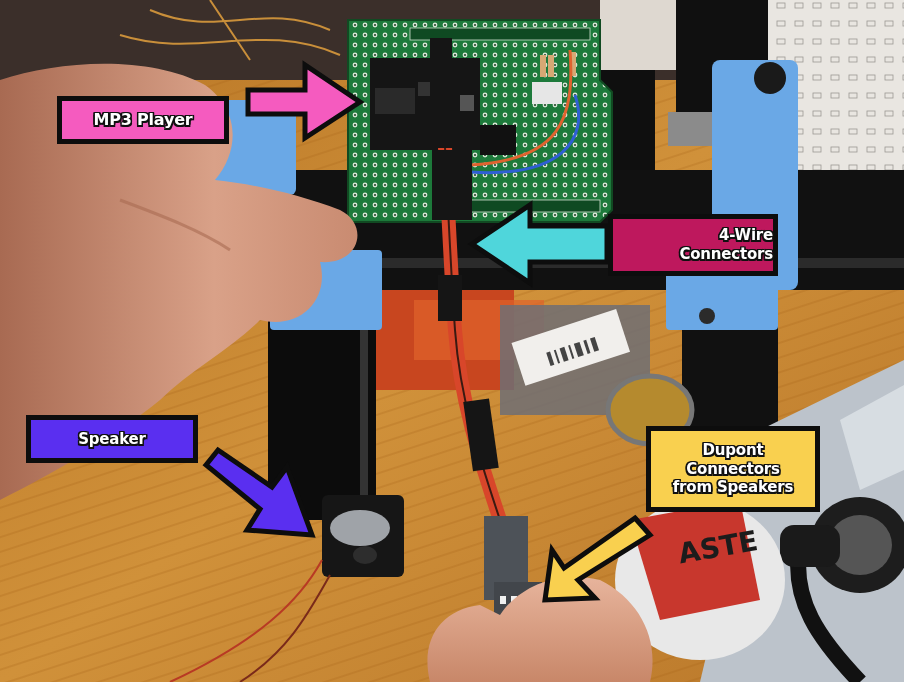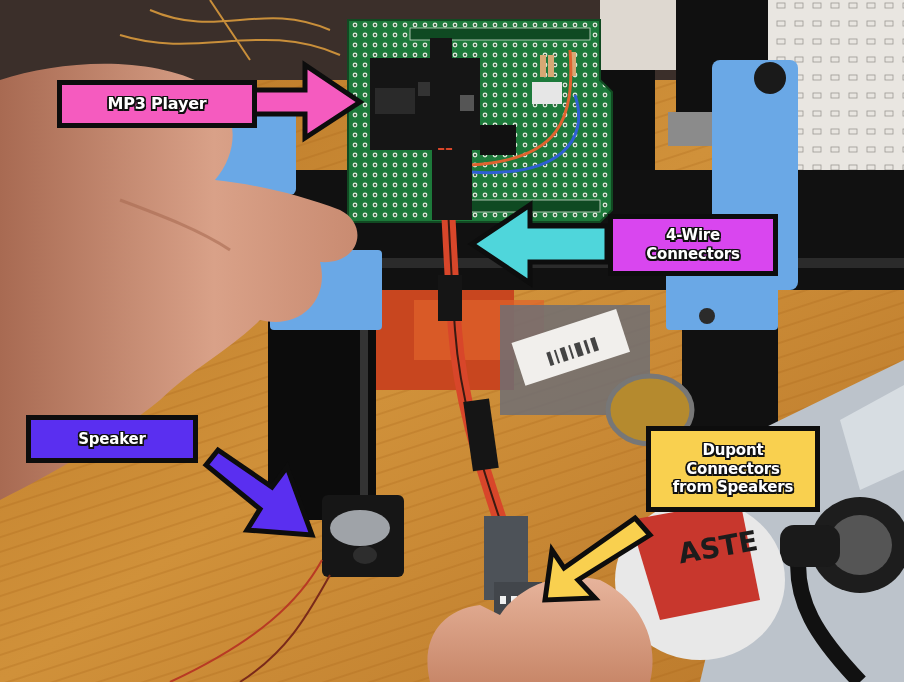--- a/index.html
+++ b/index.html
@@ -15,21 +15,21 @@
       font-family: "DejaVu Sans", sans-serif;
       font-weight: bold;
       color: #ffffff;
       text-align: center;
       letter-spacing: -0.2px;
       text-shadow:
         -1.5px -1.5px 0 #111, 1.5px -1.5px 0 #111, -1.5px 1.5px 0 #111, 1.5px 1.5px 0 #111,
         0 -1.5px 0 #111, 0 1.5px 0 #111, -1.5px 0 0 #111, 1.5px 0 0 #111;
     }
     .callout span { display: block; line-height: 1.25; }
-    #callout-mp3 { left: 57px; top: 80px; width: 200px; height: 48px; font-size: 16px; }
+    #callout-mp3 { left: 57px; top: 96px; width: 172px; height: 48px; font-size: 16px; }
     #callout-wire { left: 608px; top: 214px; width: 170px; height: 62px; font-size: 15px; }
     #callout-speaker { left: 26px; top: 415px; width: 172px; height: 48px; font-size: 15px; }
     #callout-dupont { left: 646px; top: 426px; width: 174px; height: 86px; font-size: 15px; }
   </style>
 </head>
 <body>
 
 <div id="stage">
 
   <svg id="scene" viewBox="0 0 904 682">
@@ -171,21 +171,21 @@
     <polygon points="248,90 305,90 305,65 360,102 305,138 305,114 248,114" fill="#f55bbf" stroke="#0d0d0d" stroke-width="5" stroke-linejoin="miter"></polygon>
     <polygon points="607,226 530,226 530,205 472,244 530,283 530,262 607,262" fill="#4fd6db" stroke="#0d0d0d" stroke-width="5" stroke-linejoin="miter"></polygon>
     <polygon points="206,465 218,450 272,487 287,467 312,535 247,530 260,509" fill="#5a2ff0" stroke="#0d0d0d" stroke-width="5" stroke-linejoin="miter"></polygon>
     <polygon points="635,518 650,535 578,580 595,598 545,600 552,550 564,568" fill="#f9d04f" stroke="#0d0d0d" stroke-width="5" stroke-linejoin="miter"></polygon>
   </svg>
 
   <div id="callout-mp3" class="callout" style="background:#f55bbf;">
     <span>MP3 Player</span>
   </div>
 
-  <div id="callout-wire" class="callout" style="background:#d946ef;">
+  <div id="callout-wire" class="callout" style="background:#be185d;align-items:flex-end;">
     <span>4-Wire</span>
     <span>Connectors</span>
   </div>
 
   <div id="callout-dupont" class="callout" style="background:#f9d04f;">
     <span>Dupont</span>
     <span>Connectors</span>
     <span>from Speakers</span>
   </div>
 

